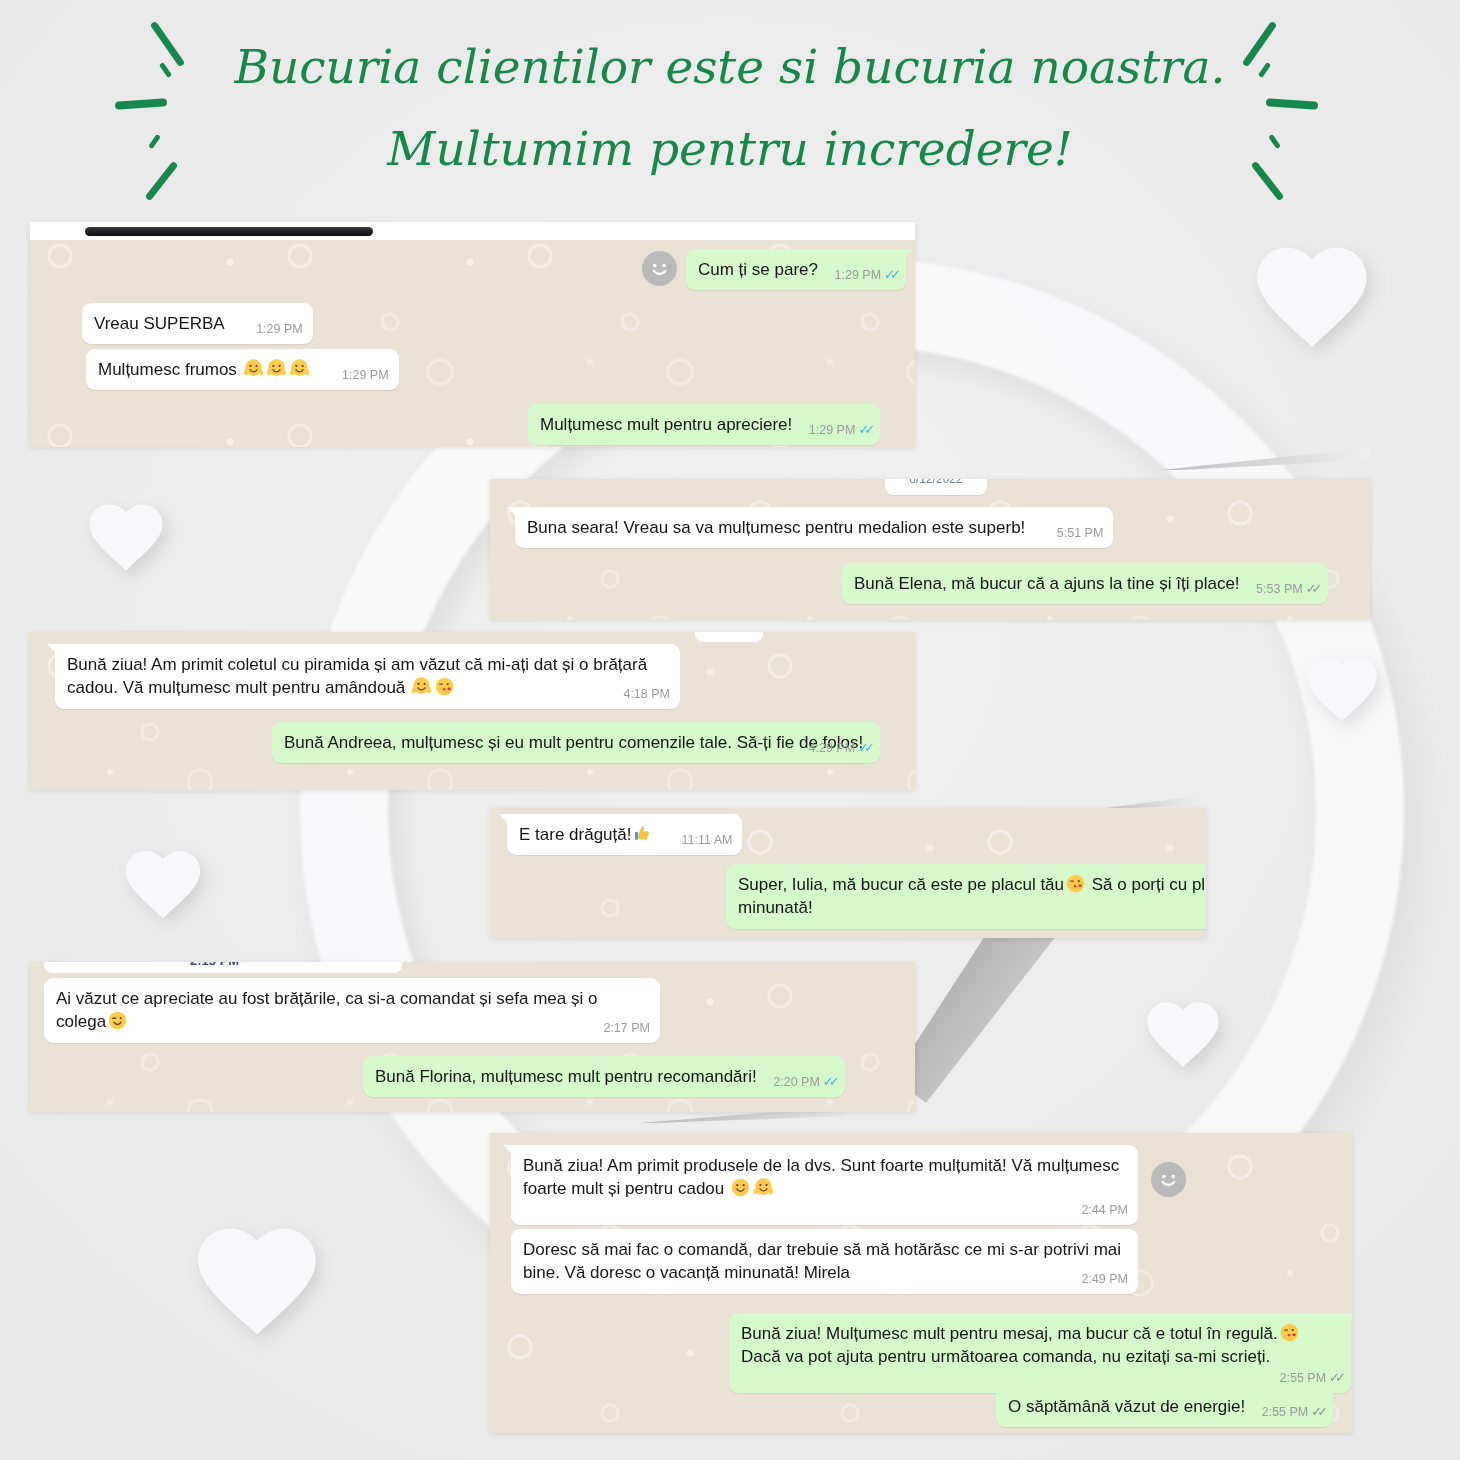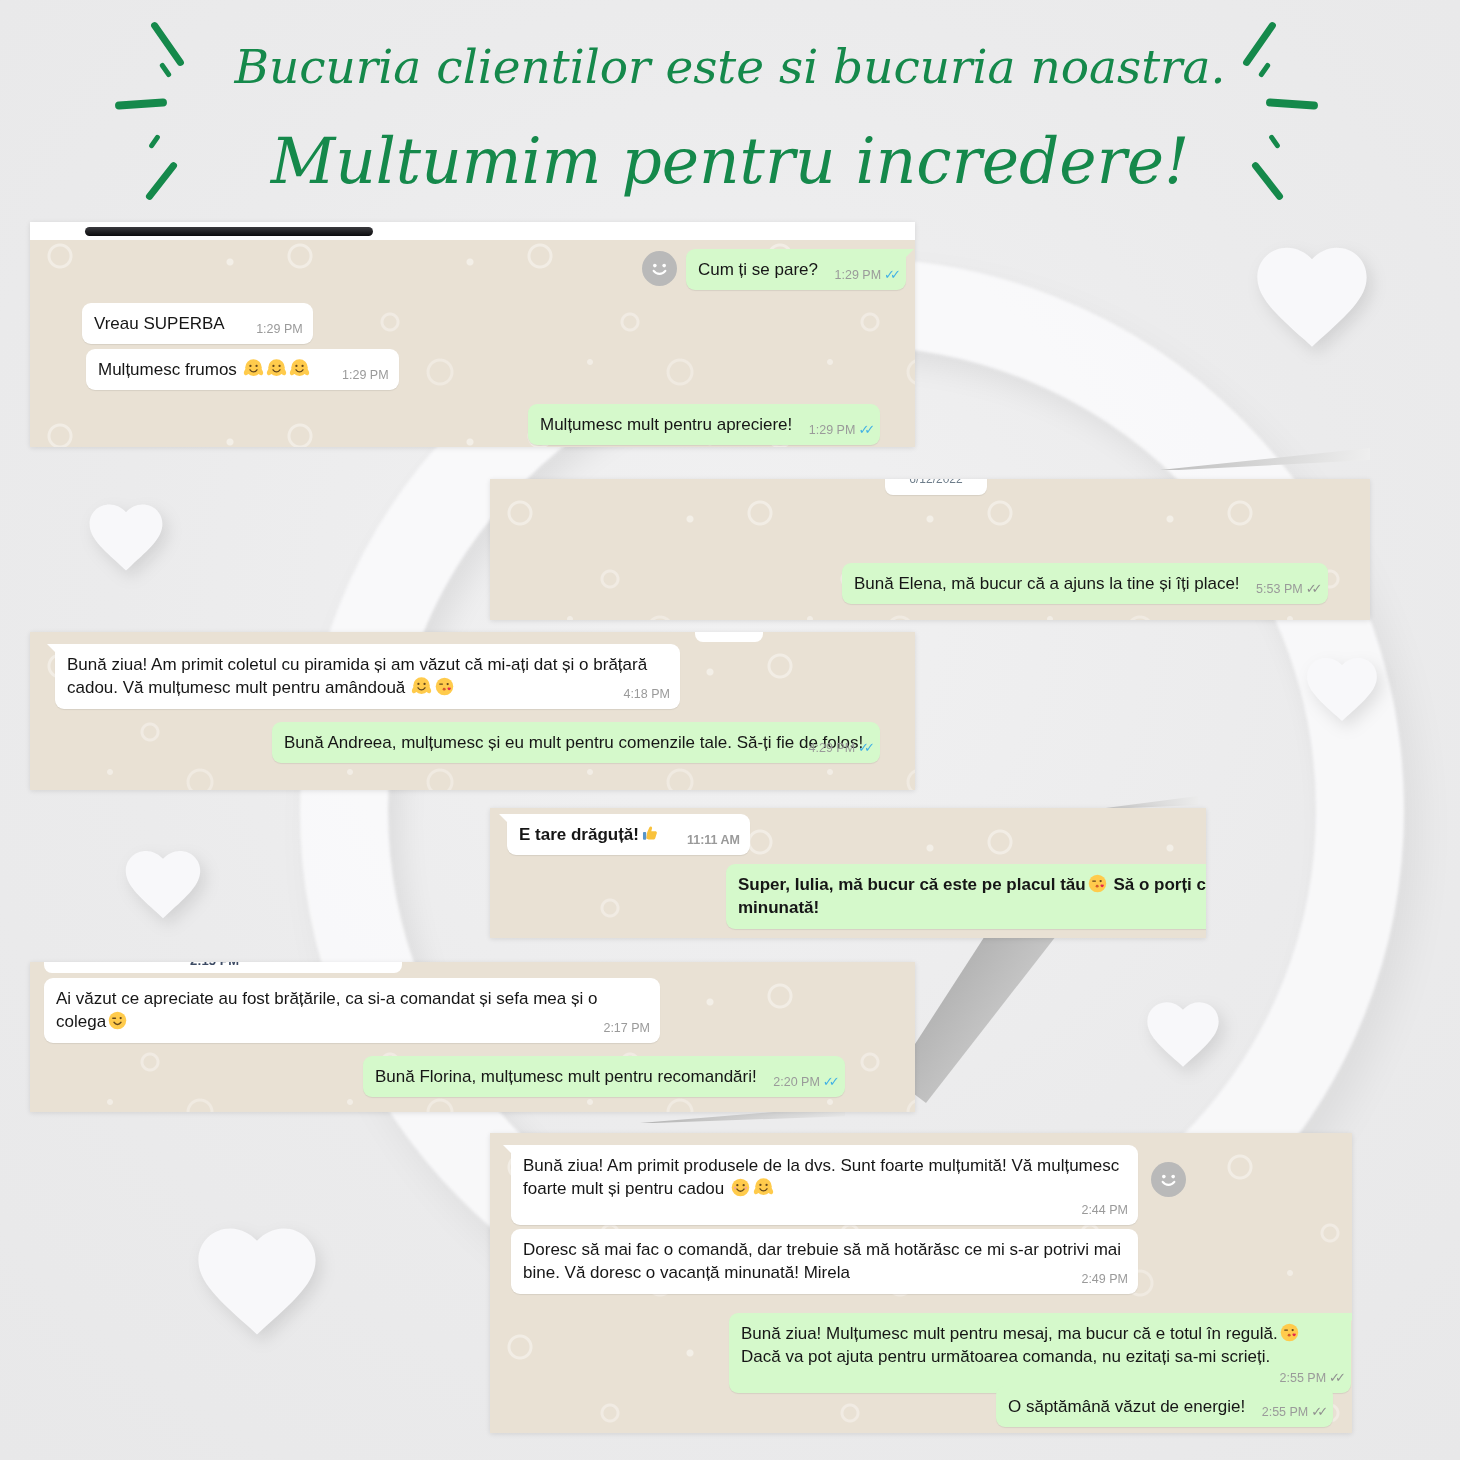--- a/index.html
+++ b/index.html
@@ -8,21 +8,21 @@
     background:radial-gradient(circle at 50% 42%, #f1f1f2 0%, #ebebec 55%, #e8e8e9 100%);
     font-family:"Liberation Sans", sans-serif;
   }
   
   .heading{position:absolute;left:0;right:0;top:22px;text-align:center;z-index:6;}
   .heading .l1,.heading .l2{
     font-family:"DejaVu Serif", serif;font-style:italic;font-weight:400;
     color:#15894b;line-height:1.55;margin-top:9px;
   }
   .heading .l1{font-size:47px;}
-  .heading .l2{font-size:63px;}
+  .heading .l2{font-size:47px;}
   .dash{position:absolute;background:#15894b;border-radius:4px;z-index:6;}
   
   .ring{
     position:absolute;left:300px;top:258px;width:928px;height:928px;border-radius:50%;
     border:88px solid rgba(252,252,253,0.75);
     box-shadow:14px 20px 40px rgba(0,0,0,0.06), inset 12px 14px 30px rgba(0,0,0,0.07);
     filter:blur(1.5px);z-index:1;
   }
   .heart{position:absolute;z-index:1;filter:drop-shadow(5px 7px 8px rgba(0,0,0,0.10));}
   .heart svg{display:block;width:100%;height:100%;}
@@ -198,20 +198,24 @@
   <div class="bubble green pr nowrap" style="left:498px;top:182px;">
     <span>Mulțumesc mult pentru apreciere!</span>
     <span class="meta"><span>1:29 PM</span><span class="ticks blue">✓✓</span></span>
   </div>
 </div>
 
 <div class="strip" style="left:490px;top:467px;width:880px;height:141px;margin-top:12px;">
   <div class="datepill" style="left:395px;top:-10px;width:102px;height:26px;">
     <span style="display:block;transform:translateY(3px);">6/12/2022</span>
   </div>
+  <div class="bubble white pr nowrap tail-l" style="left:25px;top:28px;">
+    <span>Buna seara! Vreau sa va mulțumesc pentru medalion este superb!</span>
+    <span class="meta"><span>5:51 PM</span></span>
+  </div>
   <div class="bubble green pr nowrap" style="left:352px;top:84px;">
     <span>Bună Elena, mă bucur că a ajuns la tine și îți place!</span>
     <span class="meta"><span>5:53 PM</span><span class="ticks gray">✓✓</span></span>
   </div>
 </div>
 
 <div class="strip" style="left:30px;top:632px;width:885px;height:158px;">
   <div class="fragment" style="left:665px;top:0;width:68px;height:10px;"></div>
   <div class="bubble white tail-l" style="left:25px;top:12px;width:601px;">
     <span>Bună ziua! Am primit coletul cu piramida și am văzut că mi-ați dat și o brățară cadou. Vă mulțumesc mult pentru amândouă </span><svg class="emo">
@@ -220,21 +224,21 @@
         <use href="#sym-kiss"></use>
       </svg>
     <span class="meta"><span>4:18 PM</span></span>
   </div>
   <div class="bubble green" style="left:242px;top:90px;width:584px;">
     <span>Bună Andreea, mulțumesc și eu mult pentru comenzile tale. Să-ți fie de folos!</span>
     <span class="meta"><span>4:29 PM</span><span class="ticks blue">✓✓</span></span>
   </div>
 </div>
 
-<div class="strip" style="left:490px;top:808px;width:716px;height:130px;font-weight:bold;">
+<div class="strip" style="left:490px;top:808px;width:716px;height:130px;">
   <div class="bubble white pr nowrap tail-l" style="left:17px;top:6px;">
     <span>E tare drăguță!</span><svg class="emo">
         <use href="#sym-thumb"></use>
       </svg>
     <span class="meta"><span>11:11 AM</span></span>
   </div>
   <div class="bubble green tail-r" style="left:236px;top:56px;width:593px;">
     <span>Super, Iulia, mă bucur că este pe placul tău</span><svg class="emo">
         <use href="#sym-kiss"></use>
       </svg><span> Să o porți cu plăcere! O zi minunată!</span>

